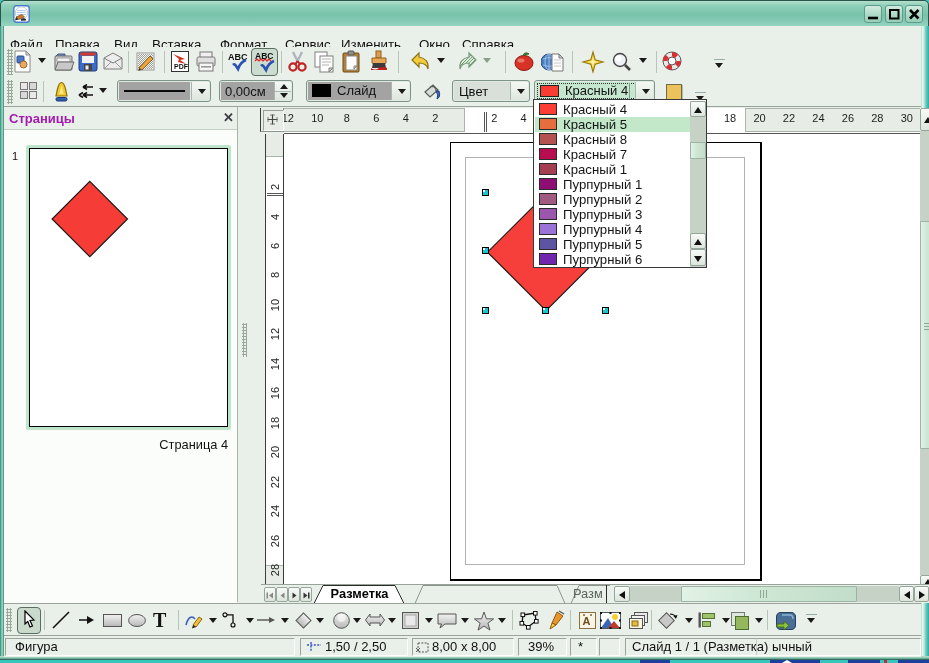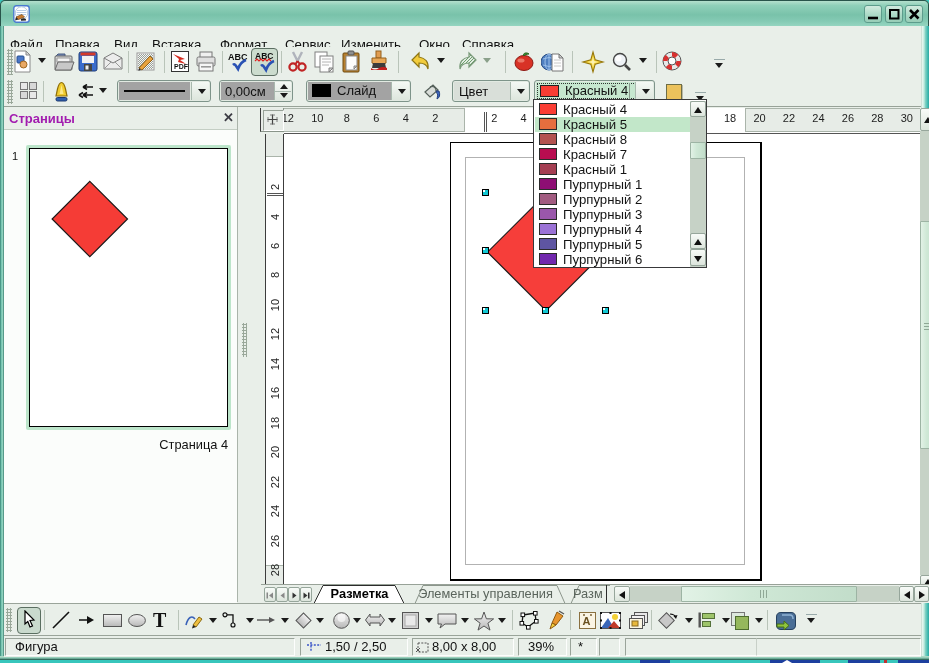--- a/index.html
+++ b/index.html
@@ -455,21 +455,20 @@
       <div class="abs sbbtn" style="left:39px;top:2px;width:12px;height:15px;"><svg width="10" height="13">
               <path d="M2.5 3.5 L6.5 6.5 L2.5 9.5 Z" fill="#333"></path>
               <rect x="7" y="3.5" width="1.5" height="6" fill="#333"></rect>
             </svg></div>
       <svg class="abs" style="left:48px;top:0" width="302" height="19">
         <polygon points="14,0.5 86,0.5 95,18.5 5,18.5" fill="#fff" stroke="#2b2b2b"></polygon>
         <path d="M106 18.5 L114 0.5 H248 L256 18.5" fill="none" stroke="#8b958b"></path>
         <path d="M262 18.5 L270 0.5 H301" fill="none" stroke="#8b958b"></path>
       </svg>
       <div class="tab" style="left:54px;width:89px;text-align:center;font-weight:bold;color:#000;">Разметка</div>
-      <div class="tab" style="left:145px;width:159px;text-align:center;color:#5a645c;">Элементы управления</div>
       <div class="tab" style="left:312px;width:30px;color:#5a645c;">Разм</div>
       <div class="abs" style="left:345px;top:0;width:1px;height:19px;background:#2b2b2b;"></div>
       <div class="abs sbbtn" style="left:353px;top:1px;width:16px;height:16px;">
             <div class="tri-l" style="margin:4px auto 0;"></div>
           </div>
       <div class="abs sbtrack" style="left:369px;top:1px;width:269px;height:16px;"></div>
       <div class="abs sbthumb" style="left:420px;top:1px;width:176px;height:16px;"></div>
       <div class="abs" style="left:499px;top:5px;width:1px;height:8px;background:#8fa896;box-shadow:3px 0 0 #8fa896,6px 0 0 #8fa896;"></div>
       <div class="abs sbbtn" style="left:638px;top:1px;width:15px;height:16px;">
             <div class="tri-l" style="margin:4px auto 0;"></div>
@@ -637,20 +636,21 @@
       <path d="M1 11 L5 7 M1 7 L5 11" stroke="#555"></path>
     </svg>
     <div class="abs" style="left:428px;top:3px;">8,00 x 8,00</div>
     <div class="scell" style="left:514px;width:47px;"></div>
     <div class="abs" style="left:524px;top:3px;">39%</div>
     <div class="scell" style="left:566px;width:25px;"></div>
     <div class="abs" style="left:574px;top:3px;">*</div>
     <div class="scell" style="left:595px;width:19px;"></div>
     <div class="scell" style="left:621px;width:294px;"></div>
     <div class="scell" style="left:752px;width:163px;border-left-color:#c8d0c8;"></div>
+    <div class="abs" style="left:628px;top:3px;white-space:nowrap;">Слайд 1 / 1 (Разметка) ычный</div>
   </div>
 </div>
 <div id="dropdown">
   <div class="drow" style="top:2px;">
         <div class="sw" style="background:#fb3d34"></div>
         <div class="tx">Красный 4</div>
       </div>
   <div class="drow" style="top:17px;background:#c2e7c9;">
         <div class="sw" style="background:#e66e3e"></div>
         <div class="tx">Красный 5</div>

